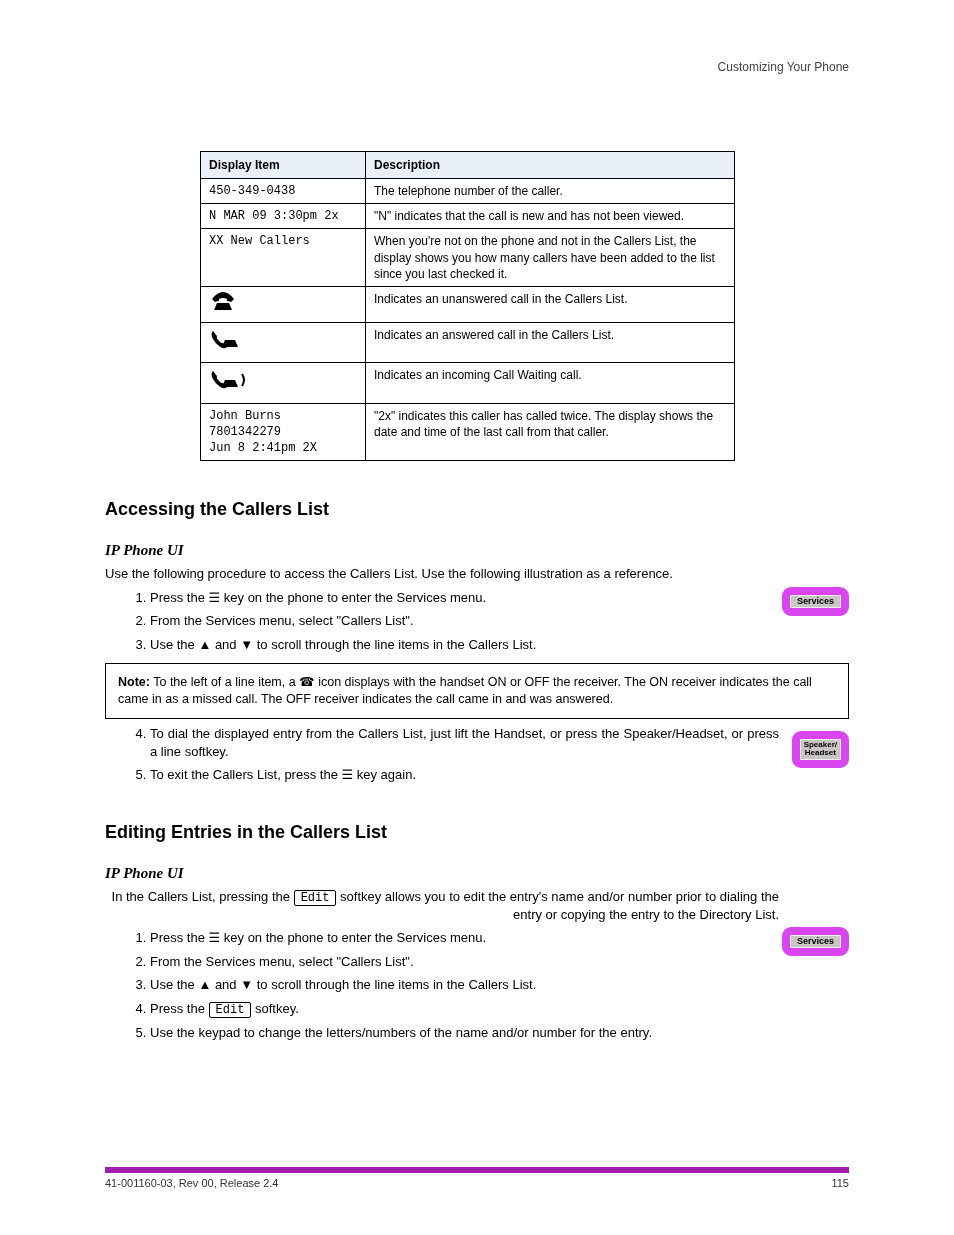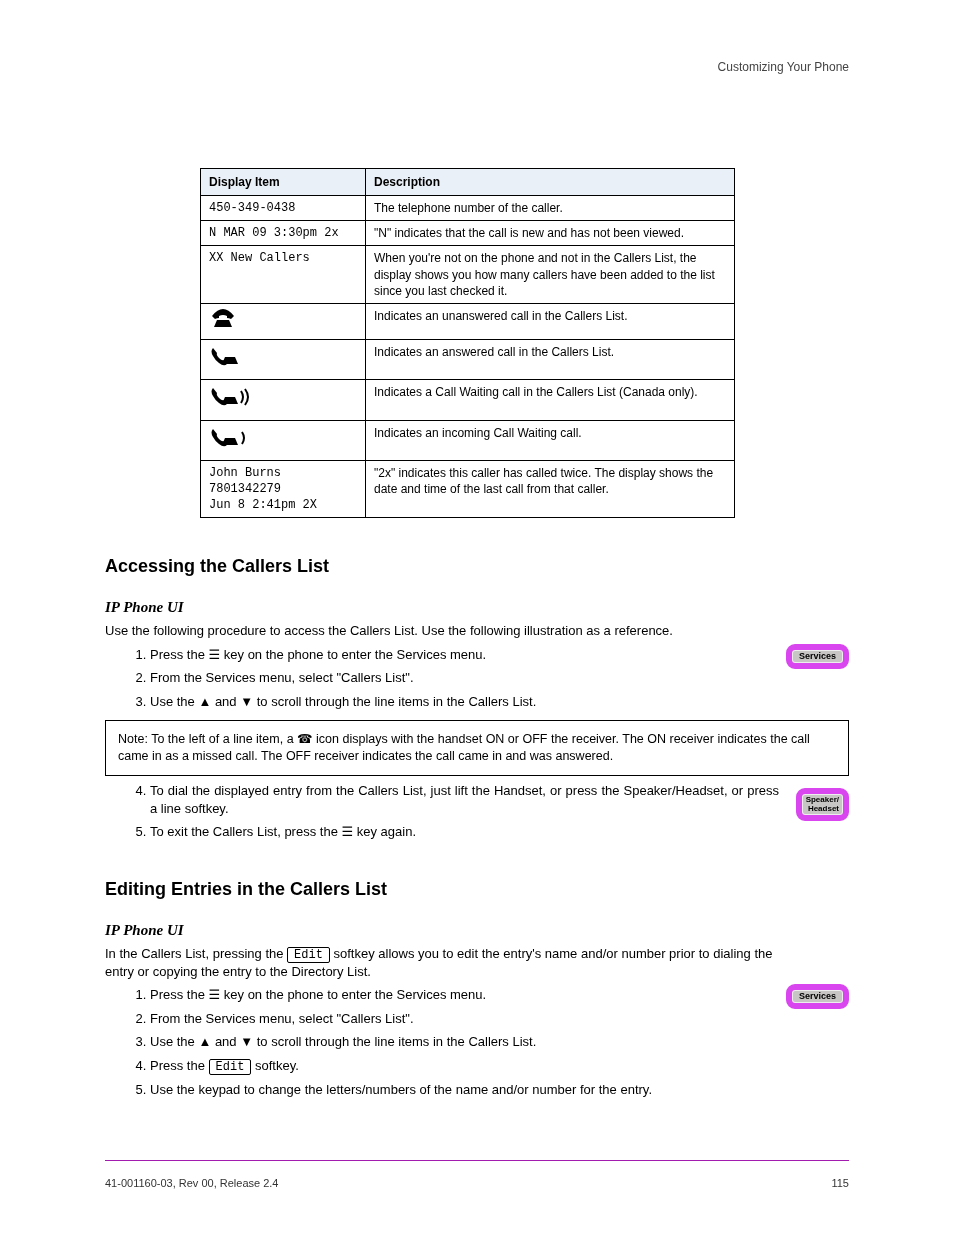--- a/index.html
+++ b/index.html
@@ -22,21 +22,21 @@
     top: 60px;
     right: 105px;
     font-size: 12px;
     color: #444;
   }
   table.display-table {
     width: 535px;
     margin-left: 95px;
     border-collapse: collapse;
     border: 1px solid #000;
-    margin-top: 83px;
+    margin-top: 66px;
   }
   table.display-table th {
     background: #eaf0f7;
     font-weight: bold;
     text-align: left;
     padding: 6px 8px;
     border: 1px solid #000;
     font-size: 12px;
   }
   table.display-table td {
@@ -66,62 +66,62 @@
     margin: 22px 0 6px 0;
     font-family: Georgia, 'Times New Roman', serif;
   }
   p { margin: 6px 0; font-size: 13px; line-height: 1.35; }
   ol { margin: 6px 0 6px 0; padding-left: 45px; }
   ol li { margin: 6px 0; font-size: 13px; line-height: 1.35; text-align: justify; }
   .key-btn {
     display: inline-block;
     vertical-align: middle;
     background: #c7c6c4;
-    border: 6px solid #d946ef;
+    border: 8px solid #d946ef;
     border-radius: 9px;
     padding: 2px 7px;
     font-size: 9px;
     font-weight: bold;
     line-height: 1;
-    text-align: right;
+    text-align: center;
     box-shadow: inset 0 0 0 1px #eee;
   }
   .key-btn.two-line { font-size: 8px; line-height: 1.05; padding: 2px 4px; }
   .softkey-btn {
     display: inline-block;
     border: 1px solid #000;
     border-radius: 2px;
     padding: 1px 6px 1px 6px;
     font-family: "Courier New", monospace;
     font-size: 12px;
     line-height: 1;
   }
   .note-box {
     margin-top: 10px;
     border: 1px solid #000;
     padding: 10px 12px;
     font-size: 12.5px;
     line-height: 1.35;
   }
-  .note-box b { font-weight: normal; }
+  .note-box b { font-weight: bold; }
   .footer {
     position: absolute;
     bottom: 46px;
     left: 105px;
     right: 105px;
-    border-top: 1px solid #a21caf;
-    padding-top: 16px;
+    border-top: 6px solid #a21caf;
+    padding-top: 4px;
     font-size: 11px;
     color: #333;
     display: flex;
     justify-content: space-between;
   }
   .li-with-key { position: relative; padding-right: 70px; }
   .li-key-float { position: absolute; right: 0; top: -2px; }
-  .p-with-key { position: relative; padding-right: 70px; }
+  .p-with-key { position: relative; padding-right: 70px; text-align: right; }
 </style>
 </head>
 <body>
 
 <div class="page">
 
   <div class="header-top">Customizing Your Phone</div>
 
   <table class="display-table">
     <thead>
@@ -153,31 +153,20 @@
         <td class="col-desc">Indicates an unanswered call in the Callers List.</td>
       </tr>
       <tr>
         <td class="col-display icon-cell">
           <svg width="34" height="26" viewBox="0 0 34 26">
             <path d="M4 4 q-3 3 0 8 q2 4 6 7 q5 4 8 1 l-3 -4 q-2 1 -5 -2 q-3 -3 -2 -5 z" fill="#000"></path>
             <path d="M16 13 h10 l3 7 h-16 z" fill="#000"></path>
           </svg>
         </td>
         <td class="col-desc">Indicates an answered call in the Callers List.</td>
-      </tr>
-      <tr>
-        <td class="col-display icon-cell">
-          <svg width="44" height="26" viewBox="0 0 44 26">
-            <path d="M4 4 q-3 3 0 8 q2 4 6 7 q5 4 8 1 l-3 -4 q-2 1 -5 -2 q-3 -3 -2 -5 z" fill="#000"></path>
-            <path d="M16 13 h10 l3 7 h-16 z" fill="#000"></path>
-            <path d="M32 7 q4 6 0 12" stroke="#000" stroke-width="2" fill="none"></path>
-            <path d="M36 5 q6 8 0 16" stroke="#000" stroke-width="2" fill="none"></path>
-          </svg>
-        </td>
-        <td class="col-desc">Indicates a Call Waiting call in the Callers List (Canada only).</td>
       </tr>
       <tr>
         <td class="col-display icon-cell">
           <svg width="40" height="26" viewBox="0 0 40 26">
             <path d="M4 4 q-3 3 0 8 q2 4 6 7 q5 4 8 1 l-3 -4 q-2 1 -5 -2 q-3 -3 -2 -5 z" fill="#000"></path>
             <path d="M16 13 h10 l3 7 h-16 z" fill="#000"></path>
             <path d="M33 7 q4 6 0 12" stroke="#000" stroke-width="2" fill="none"></path>
           </svg>
         </td>
         <td class="col-desc">Indicates an incoming Call Waiting call.</td>

